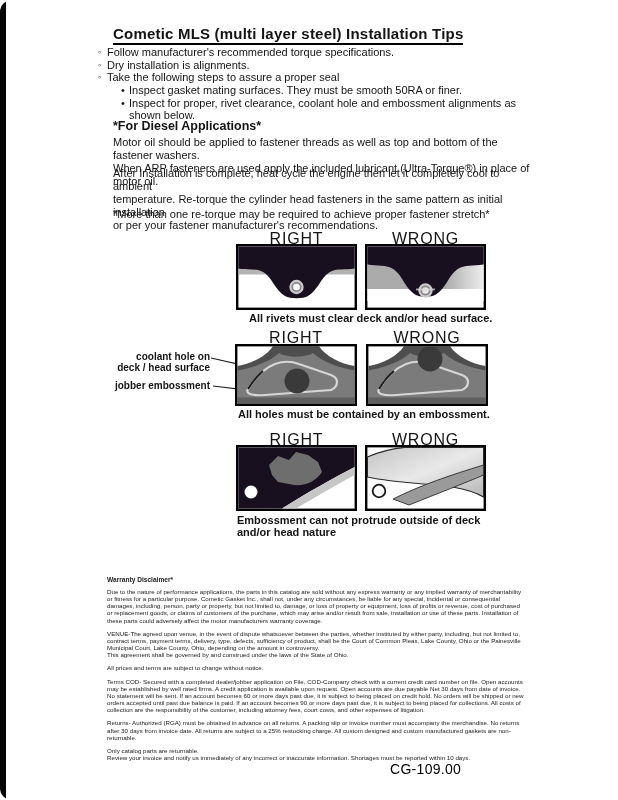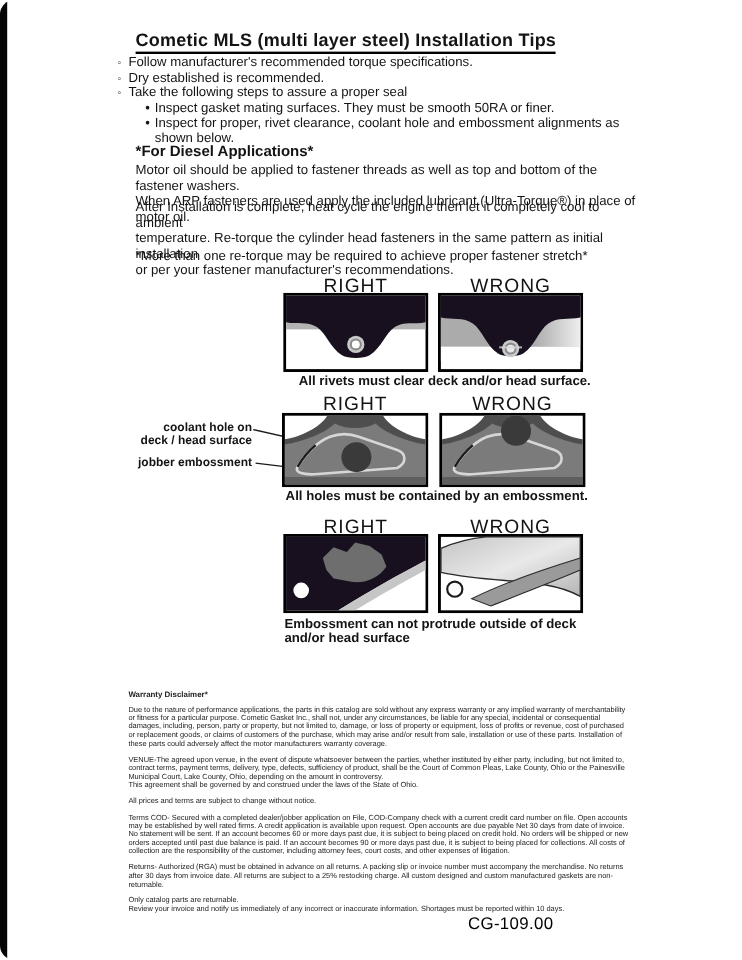--- a/index.html
+++ b/index.html
@@ -47,21 +47,21 @@
 
   <div class="title">Cometic MLS (multi layer steel) Installation Tips</div>
 
   <div class="tips-list">
     <div class="tip-row">
         <span class="marker">◦</span>
         <span>Follow manufacturer's recommended torque specifications.</span>
       </div>
     <div class="tip-row">
         <span class="marker">◦</span>
-        <span>Dry established is recommended.</span>
+        <span>Dry installation is alignments.</span>
       </div>
     <div class="tip-row">
         <span class="marker">◦</span>
         <span>Take the following steps to assure a proper seal</span>
       </div>
   </div>
 
   <div class="tips-sub">
     <div class="tip-row">
         <span class="marker">•</span>
@@ -166,21 +166,21 @@
           <stop offset="1" stop-color="#b5b5b5"></stop>
       </linearGradient>
     </defs>
     <rect x="1.2" y="1.2" width="118.6" height="63.6" fill="#ffffff" stroke="#000" stroke-width="2.4"></rect>
     <path d="M2.4,12 C14,7 28,3.5 40,2.4 L118.6,2.4 L118.6,52 C90,36 50,42 2.4,32 Z" fill="url(#gradBand)" stroke="#2a2a2a" stroke-width="1.2"></path>
     <path d="M118.6,20 C86,30 56,40 28,54 L44,60 C74,48 100,38 118.6,30 Z" fill="#9a9a9a" stroke="#2a2a2a" stroke-width="0.9"></path>
     <circle cx="14" cy="46" r="6.3" fill="#fbfbfb" stroke="#1a1a1a" stroke-width="1.8"></circle>
   </svg>
 
   <div class="dg-caption" style="left:237px; top:514px; width:270px;">Embossment can not protrude outside of deck
-and/or head surface</div>
+and/or head nature</div>
 
   <div class="disclaimer">
     <h3>Warranty Disclaimer*</h3>
     <p>Due to the nature of performance applications, the parts in this catalog are sold without any express warranty or any implied warranty of merchantability or fitness for a particular purpose.  Cometic Gasket Inc., shall not, under any circumstances, be liable for any special, incidental or consequential damages, including, person, party or property, but not limited to, damage, or loss of property or equipment, loss of profits or revenue, cost of purchased or replacement goods, or claims of customers of the purchase, which may arise and/or result from sale, installation or use of these parts.  Installation of these parts could adversely affect the motor manufacturers warranty coverage.</p>
     <p>VENUE-The agreed upon venue, in the event of dispute whatsoever between the parties, whether instituted by either party, including, but not limited to, contract terms, payment terms, delivery, type, defects, sufficiency of product, shall be the Court of Common Pleas, Lake County, Ohio or the Painesville Municipal Court, Lake County, Ohio, depending on the amount in controversy.
 This agreement shall be governed by and construed under the laws of the State of Ohio.</p>
     <p>All prices and terms are subject to change without notice.</p>
     <p>Terms COD- Secured with a completed dealer/jobber application on File, COD-Company check with a current credit card number on file.  Open accounts may be established by well rated firms.  A credit application is available upon request.  Open accounts are due payable Net 30 days from date of invoice.  No statement will be sent.  If an account becomes 60 or more days past due, it is subject to being placed on credit hold.  No orders will be shipped or new orders accepted until past due balance is paid.  If an account becomes 90 or more days past due, it is subject to being placed for collections.  All costs of collection are the responsibility of the customer, including attorney fees, court costs, and other expenses of litigation.</p>
     <p>Returns- Authorized (RGA) must be obtained in advance on all returns.  A packing slip or invoice number must accompany the merchandise.  No returns after 30 days from invoice date.  All returns are subject to a 25% restocking charge.  All custom designed and custom manufactured gaskets are non-returnable.</p>
     <p>Only catalog parts are returnable.

